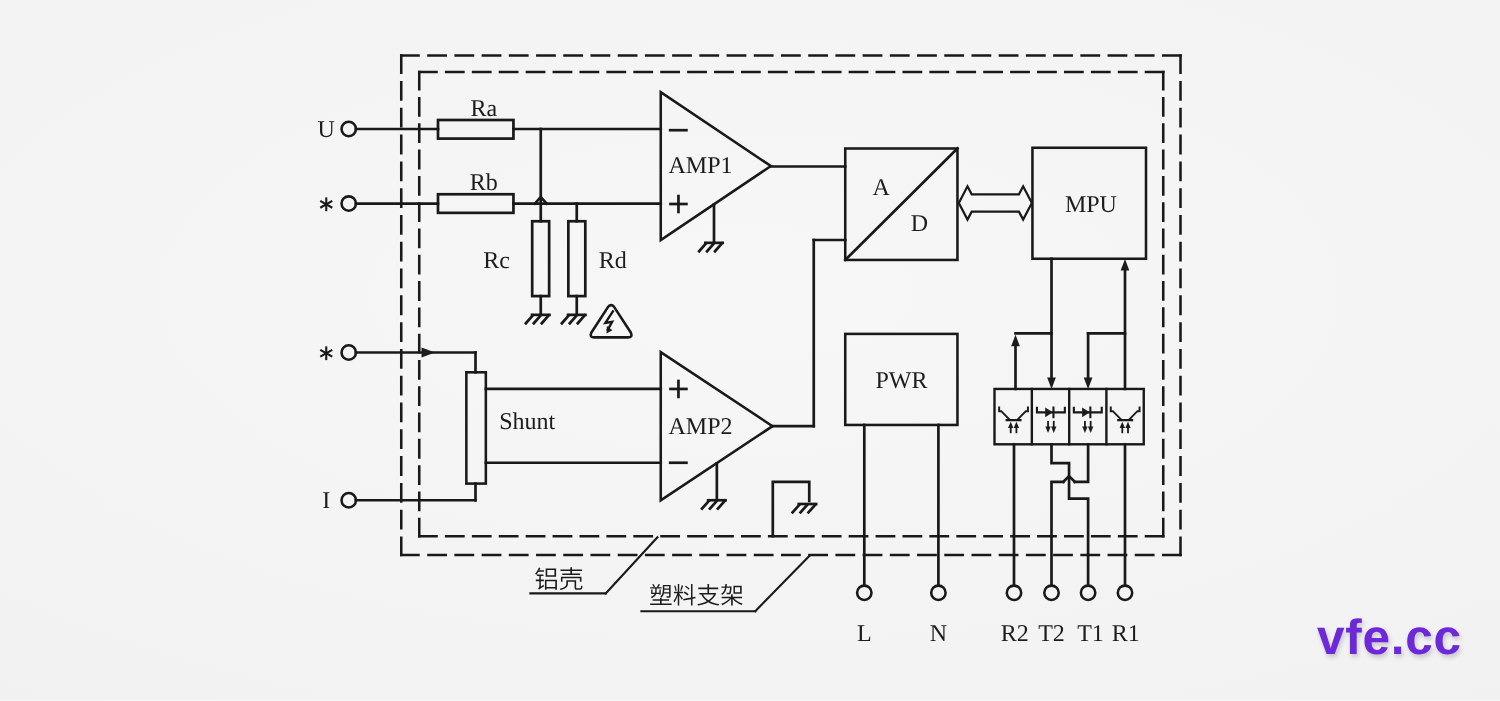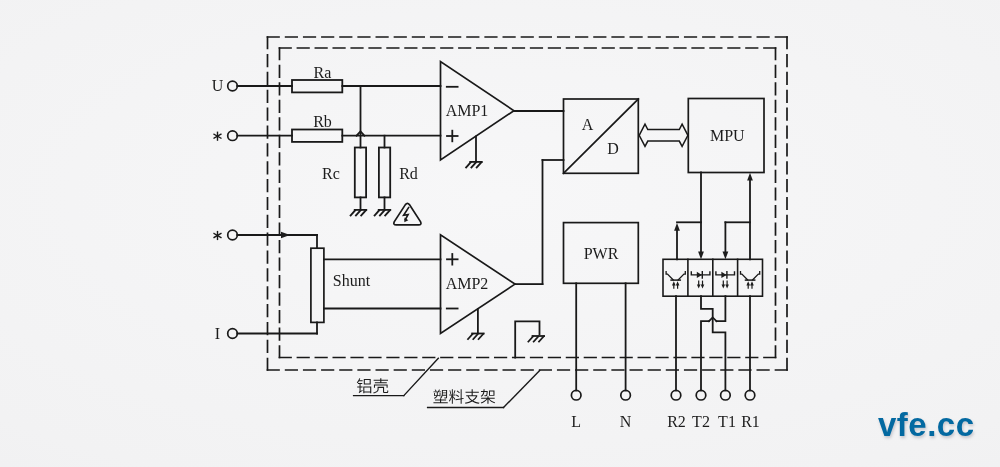--- a/index.html
+++ b/index.html
@@ -1,17 +1,17 @@
 <!DOCTYPE html>
 <html><head><meta charset="utf-8"><style>
 html,body{margin:0;padding:0;}
 body{width:1000px;height:467px;overflow:hidden;
 background:radial-gradient(ellipse 130% 120% at 50% 42%, #f7f7f8 0%, #f2f2f3 55%, #ebebed 100%);}
 #wm{position:absolute;left:878px;top:406px;font-family:"Liberation Sans",sans-serif;
-font-weight:bold;font-size:33px;letter-spacing:0.5px;color:#0369a1;
+font-weight:bold;font-size:33px;letter-spacing:0.5px;color:#6d28d9;
 text-shadow:1px 2px 3px rgba(185,185,193,0.8);}
 svg text{font-family:"Liberation Serif",serif;font-size:16px;fill:#1c1c1c;stroke:none;}
 </style></head>
 <body>
 <svg width="1000" height="467" viewBox="0 0 1000 467" style="position:absolute;left:0;top:0" stroke="#191919" stroke-width="1.8" fill="none" stroke-linecap="square">
 <line x1="267.5" y1="37" x2="787.0" y2="37" stroke-width="1.7" stroke-dasharray="11.5 6.643"></line>
     <line x1="787.0" y1="37" x2="787.0" y2="370" stroke-width="1.7" stroke-dasharray="11.5 6.361"></line>
     <line x1="787.0" y1="370" x2="267.5" y2="370" stroke-width="1.7" stroke-dasharray="11.5 6.643"></line>
     <line x1="267.5" y1="370" x2="267.5" y2="37" stroke-width="1.7" stroke-dasharray="11.5 6.361"></line>
     <line x1="279.5" y1="48" x2="775.5" y2="48" stroke-width="1.7" stroke-dasharray="11.5 6.444"></line>

